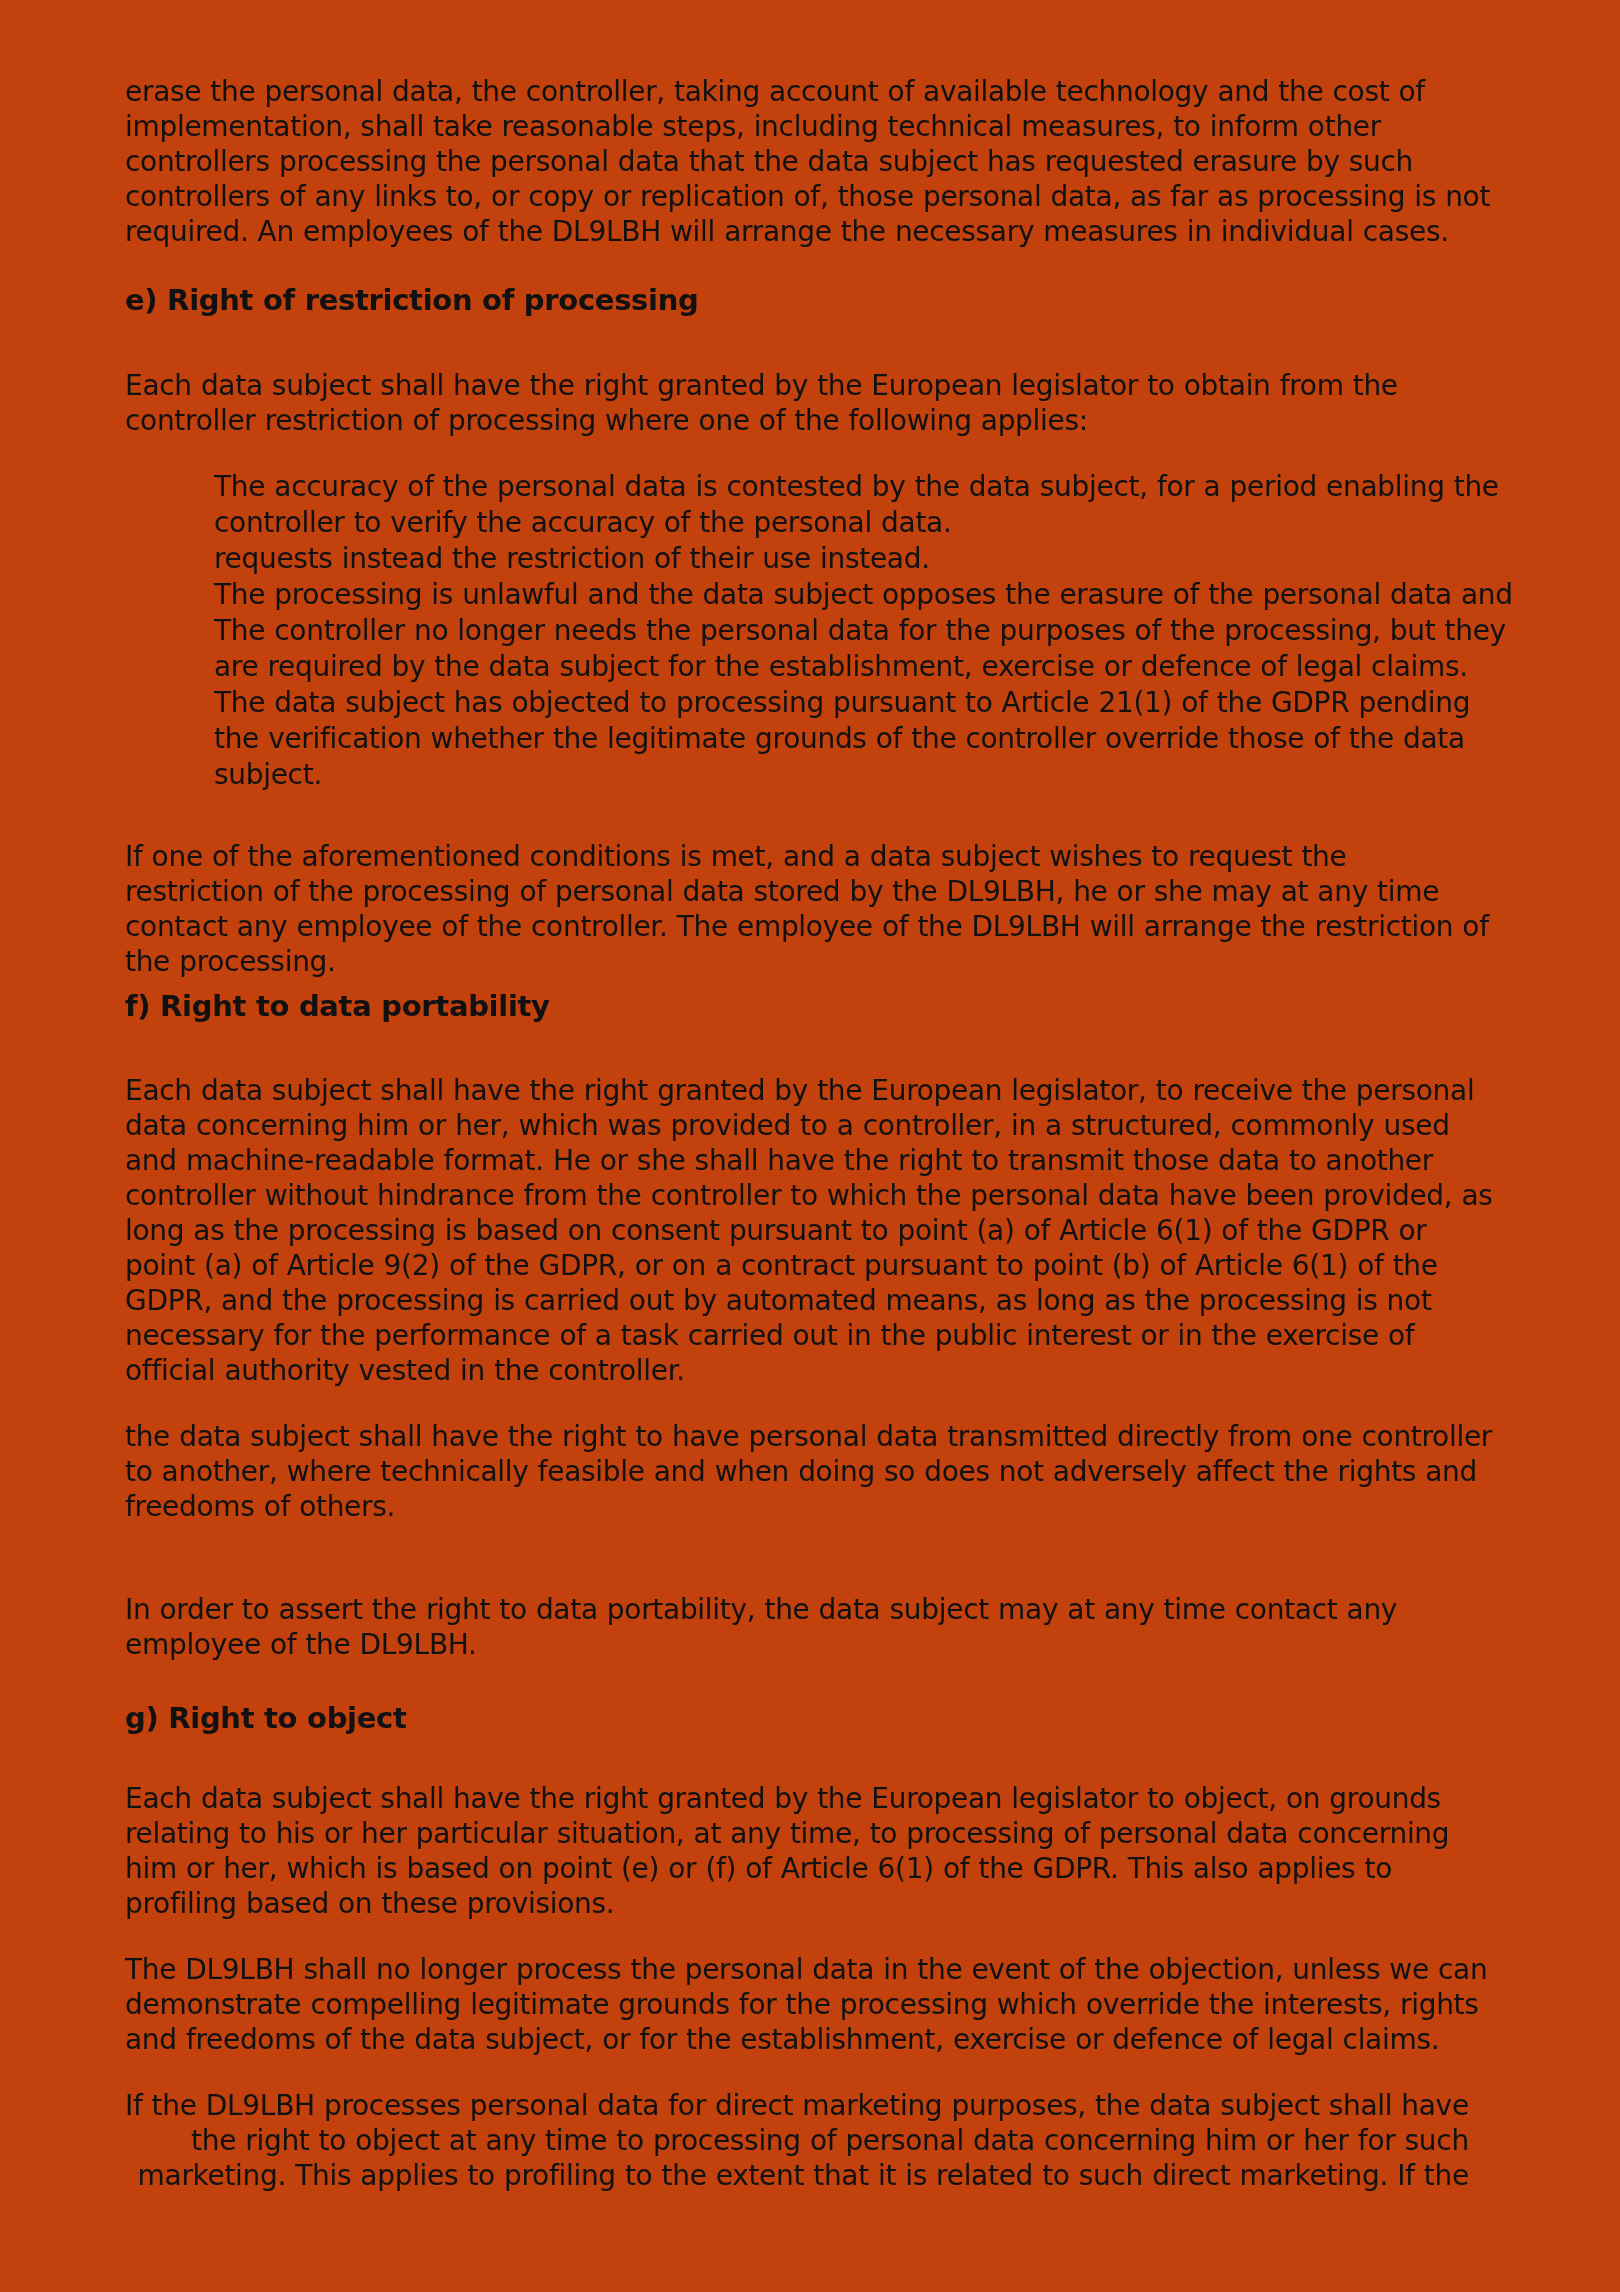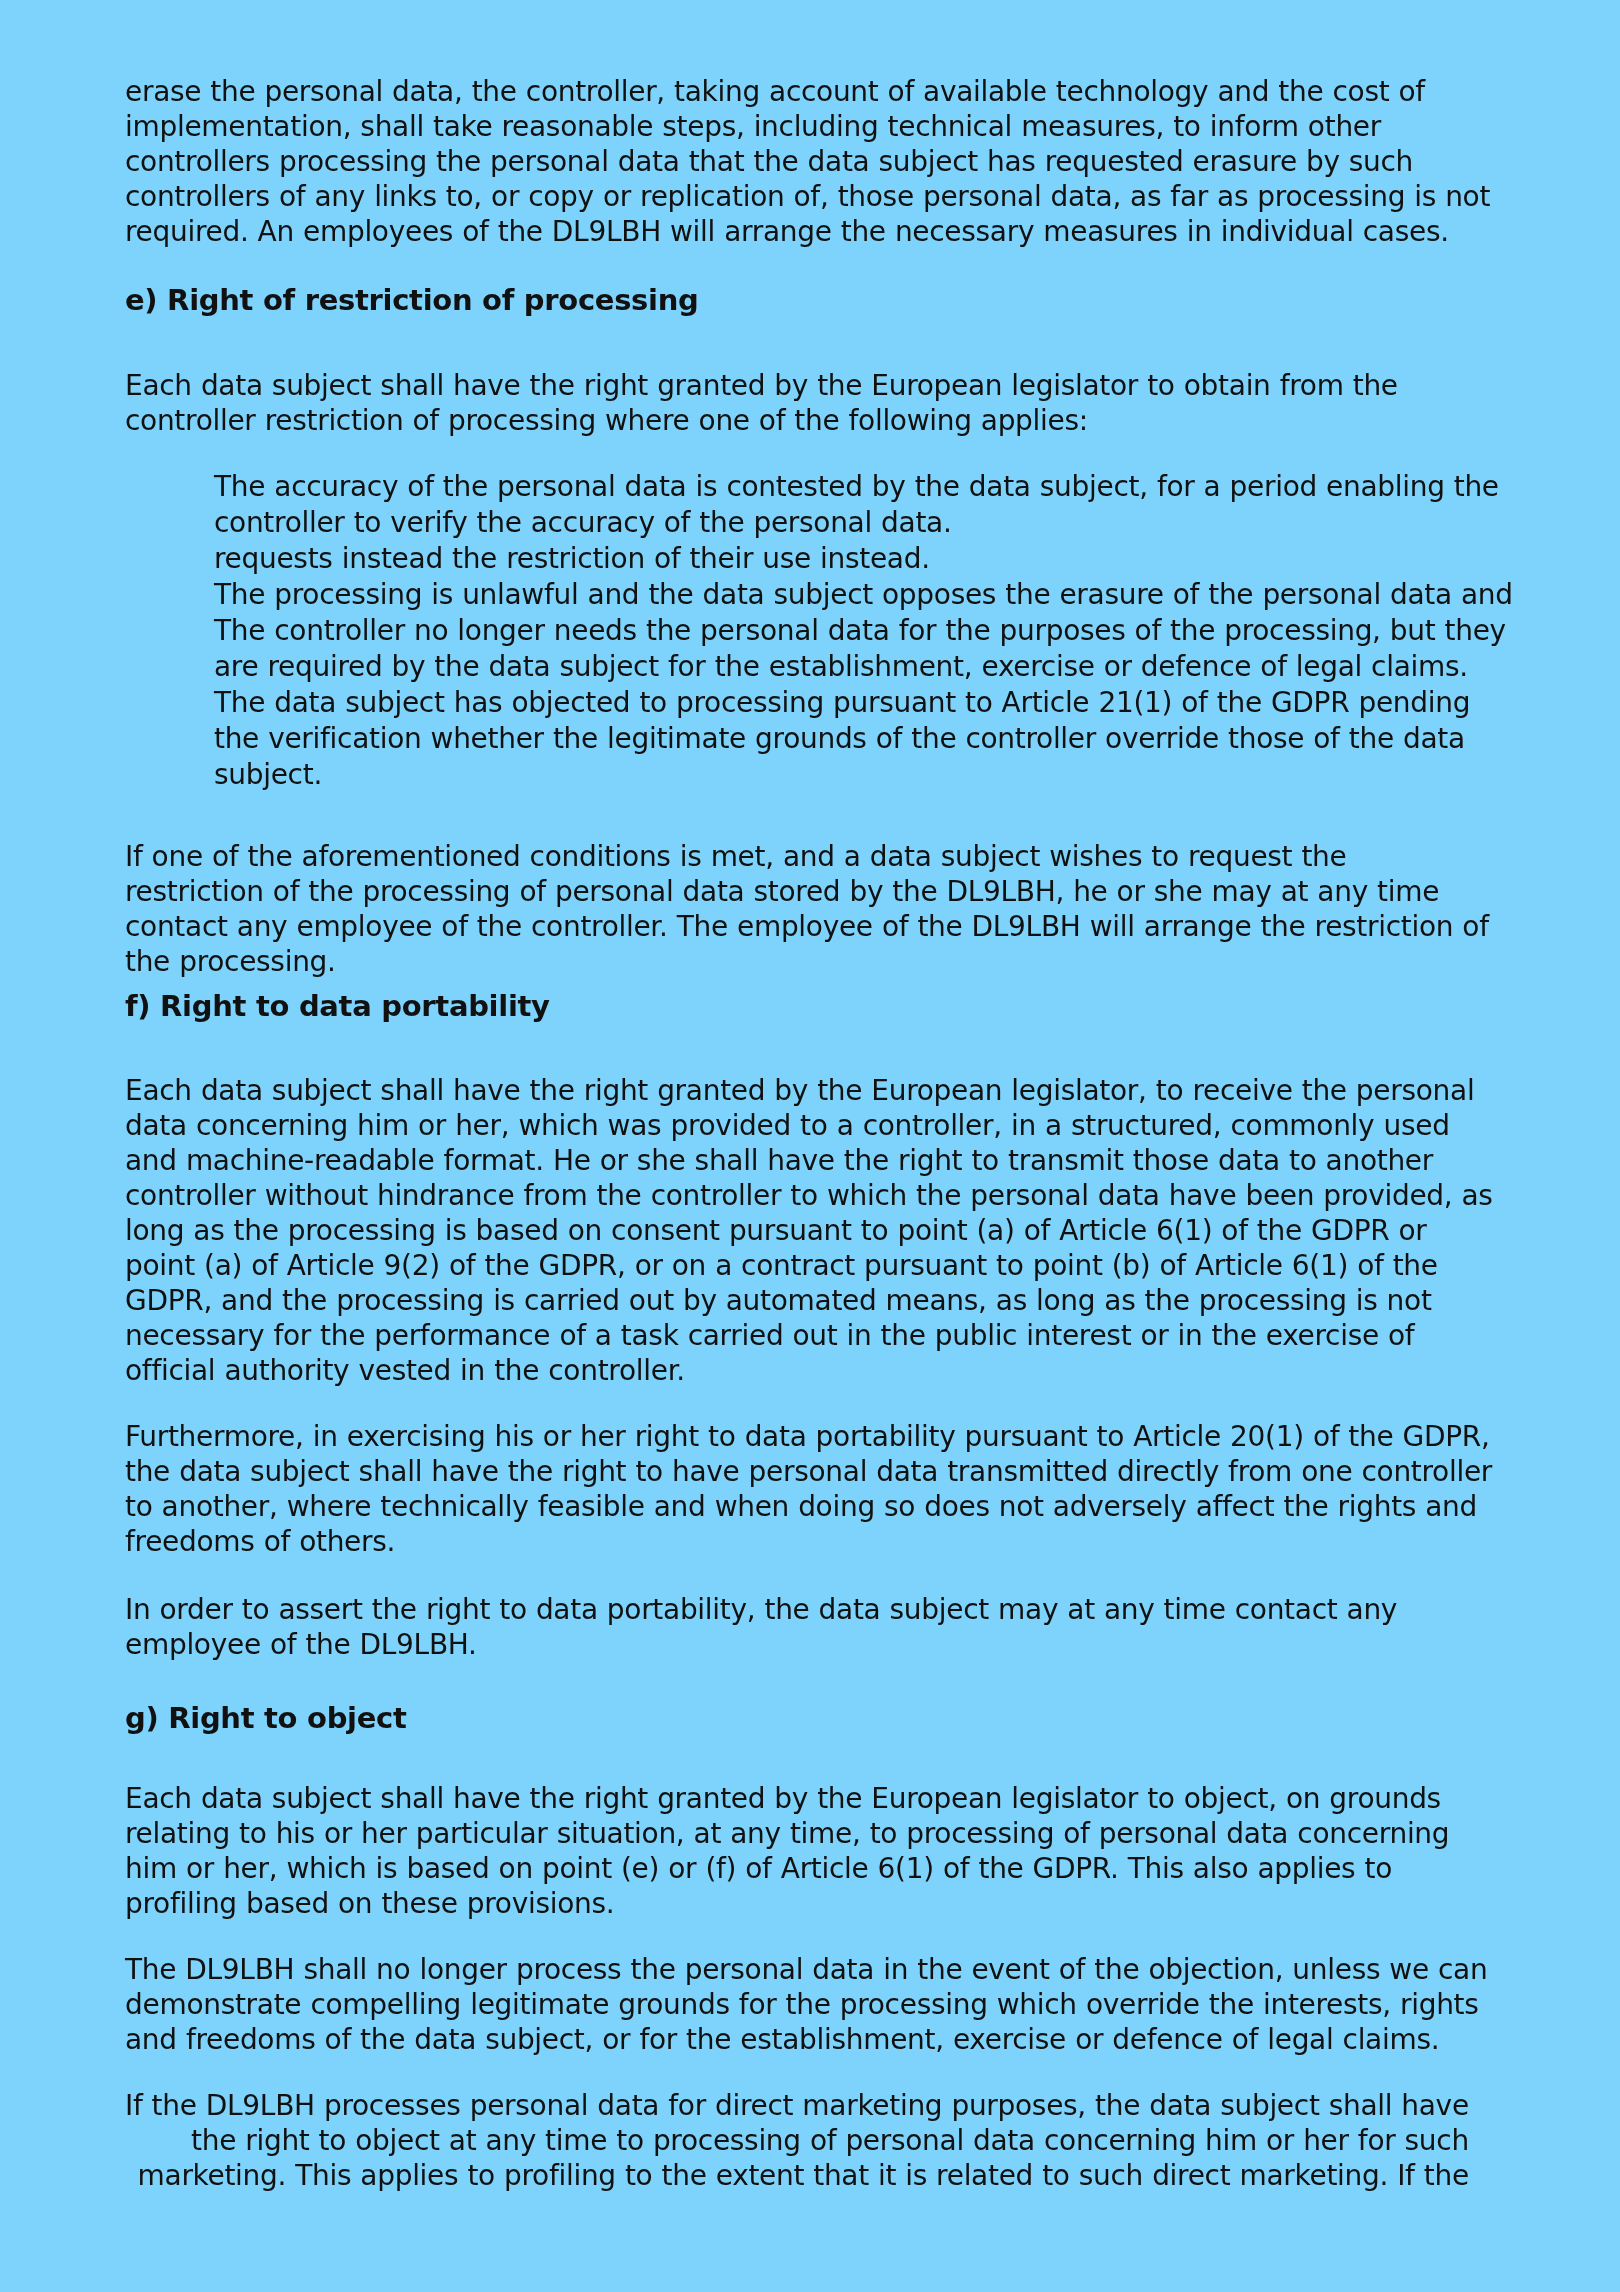--- a/index.html
+++ b/index.html
@@ -13,21 +13,21 @@
     position: relative;
     overflow: hidden;
     color: #111111;
     font-family: "DejaVu Sans", "Liberation Sans", sans-serif;
   }
   .page {
     position: absolute;
     left: 0; top: 0;
     width: 1620px;
     height: 2293px;
-    background: #7dd3fc;
+    background: #c2410c;
   }
   .block {
     position: absolute;
     left: 125px;
     margin: 0;
   }
   .body-text {
     font-size: 28px;
     line-height: 35px;
     letter-spacing: -0.3px;
@@ -97,21 +97,20 @@
     <span class="line">and machine-readable format. He or she shall have the right to transmit those data to another</span>
     <span class="line">controller without hindrance from the controller to which the personal data have been provided, as</span>
     <span class="line">long as the processing is based on consent pursuant to point (a) of Article 6(1) of the GDPR or</span>
     <span class="line">point (a) of Article 9(2) of the GDPR, or on a contract pursuant to point (b) of Article 6(1) of the</span>
     <span class="line">GDPR, and the processing is carried out by automated means, as long as the processing is not</span>
     <span class="line">necessary for the performance of a task carried out in the public interest or in the exercise of</span>
     <span class="line">official authority vested in the controller.</span>
   </p>
 
   <p class="block body-text" style="top:1419px;">
-    <span class="line">Furthermore, in exercising his or her right to data portability pursuant to Article 20(1) of the GDPR,</span>
     <span class="line">the data subject shall have the right to have personal data transmitted directly from one controller</span>
     <span class="line">to another, where technically feasible and when doing so does not adversely affect the rights and</span>
     <span class="line">freedoms of others.</span>
   </p>
 
   <p class="block body-text" style="top:1592px;">
     <span class="line">In order to assert the right to data portability, the data subject may at any time contact any</span>
     <span class="line">employee of the DL9LBH.</span>
   </p>
 

